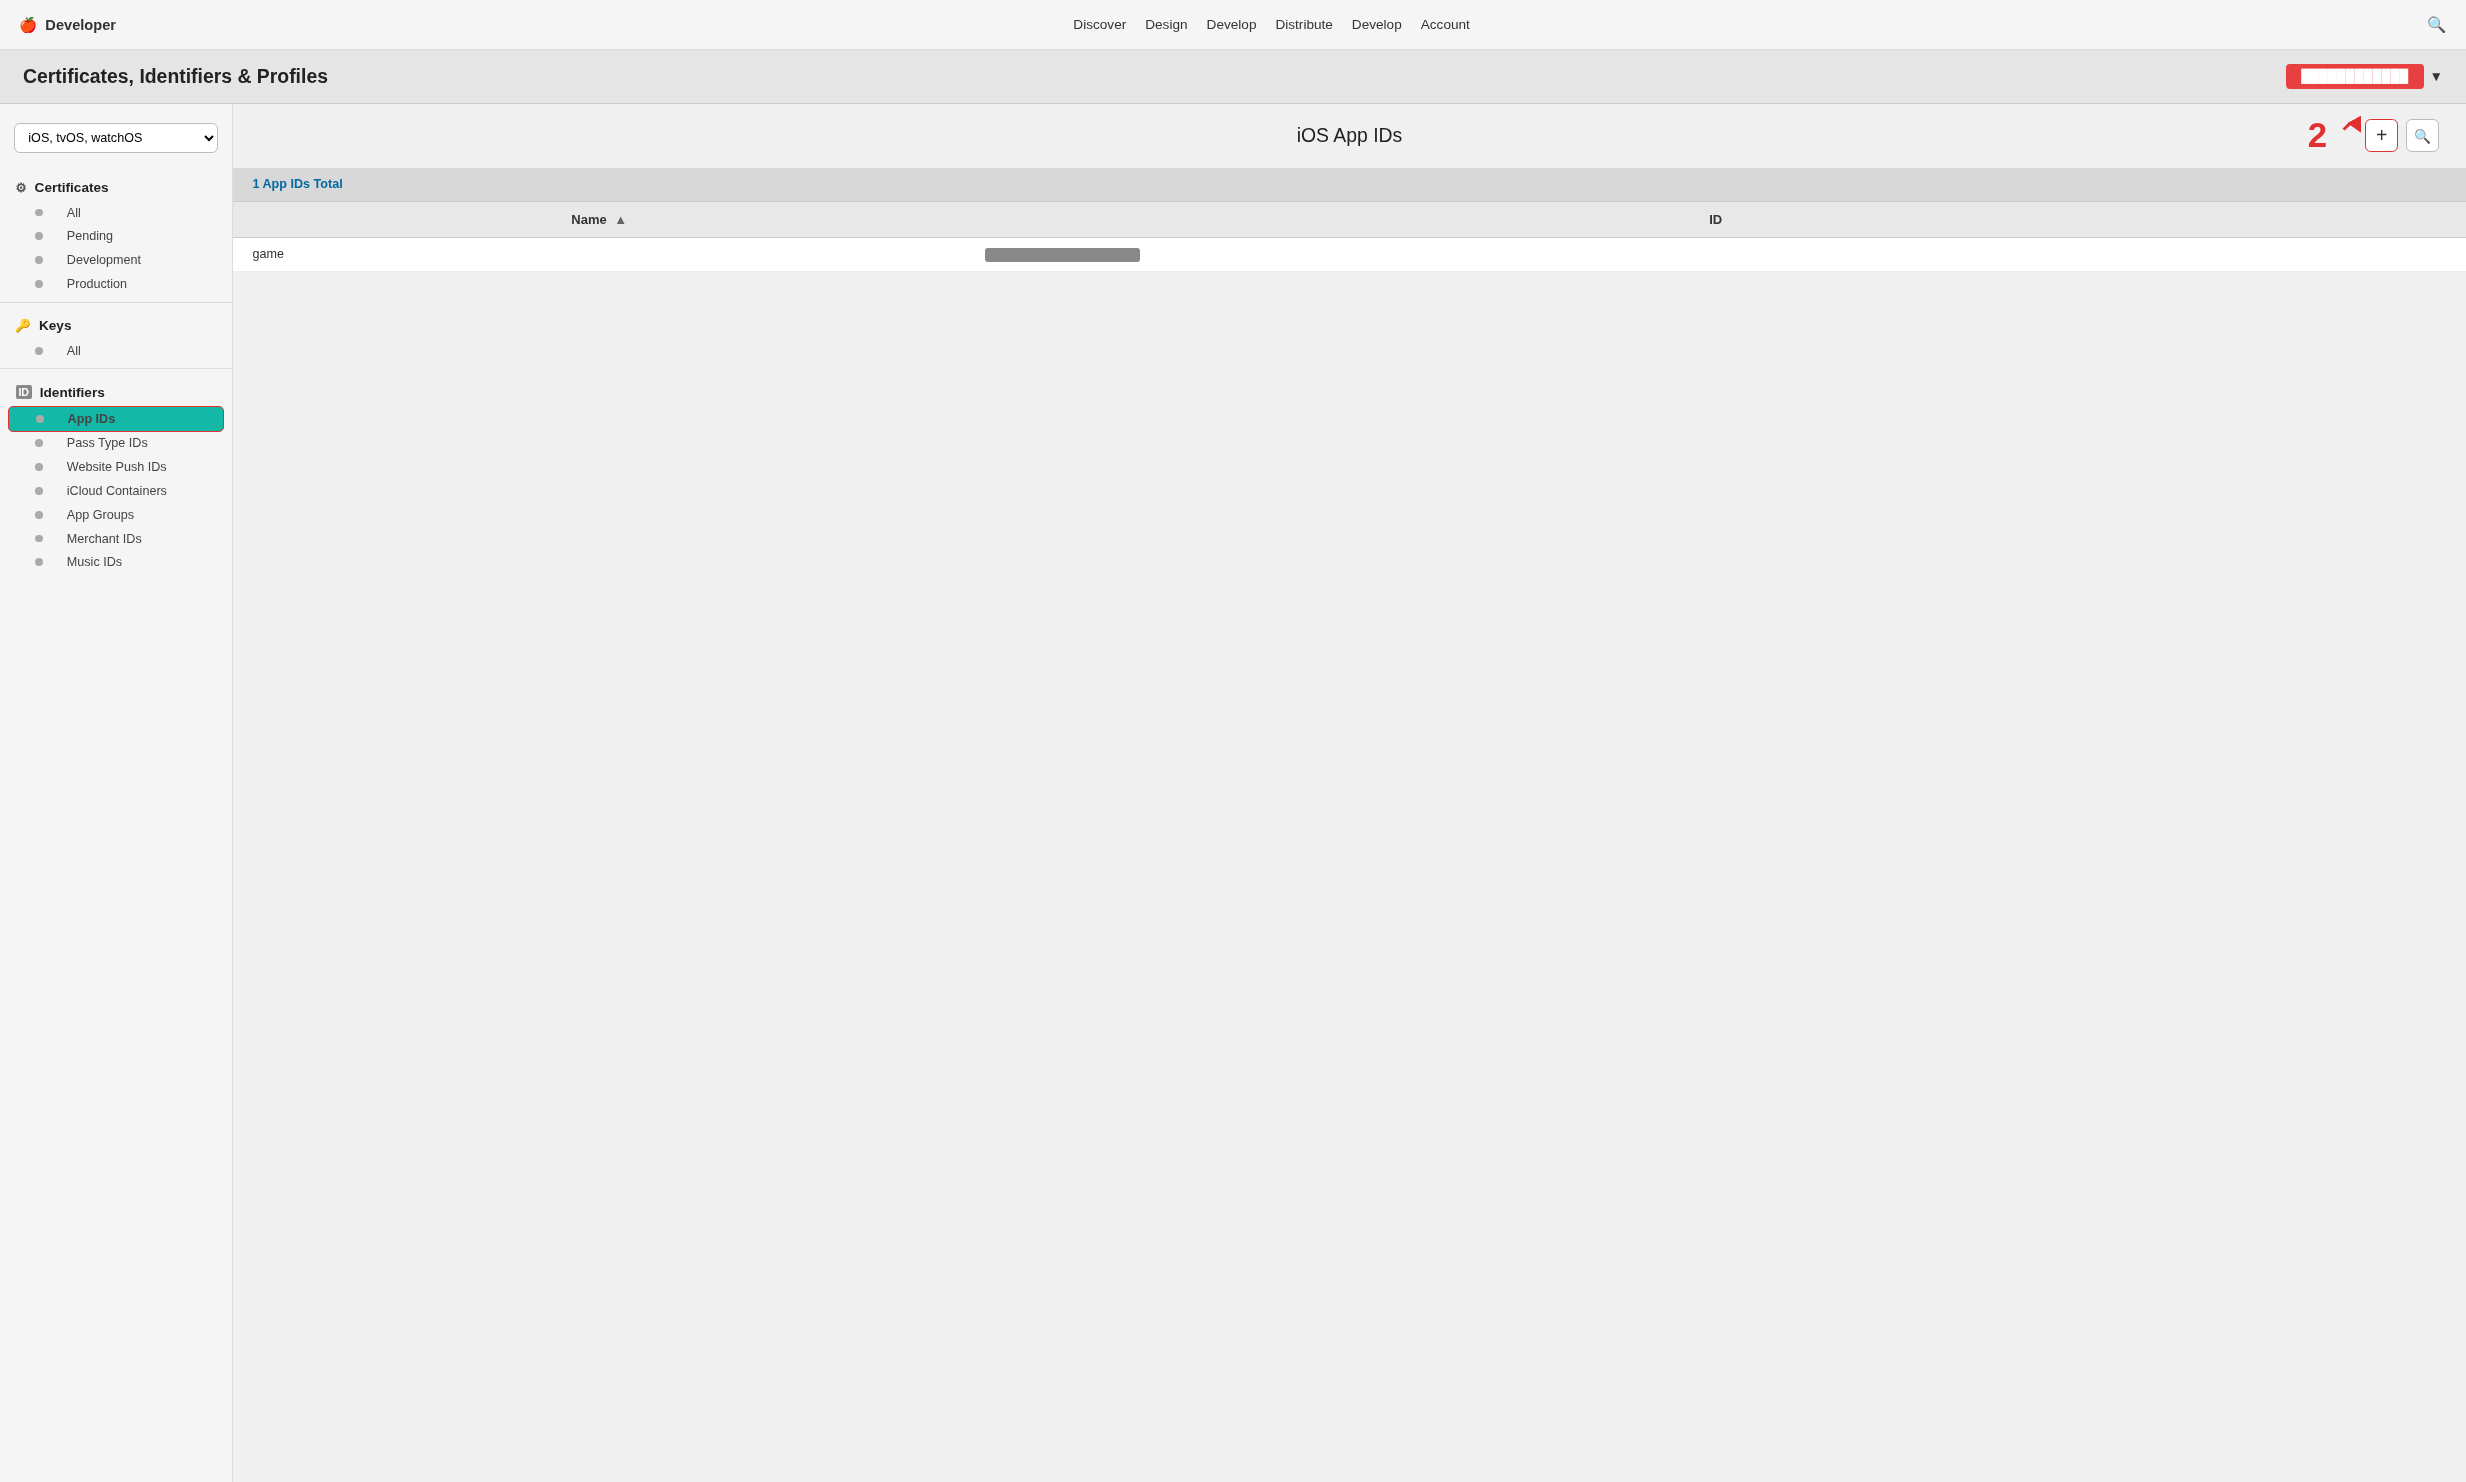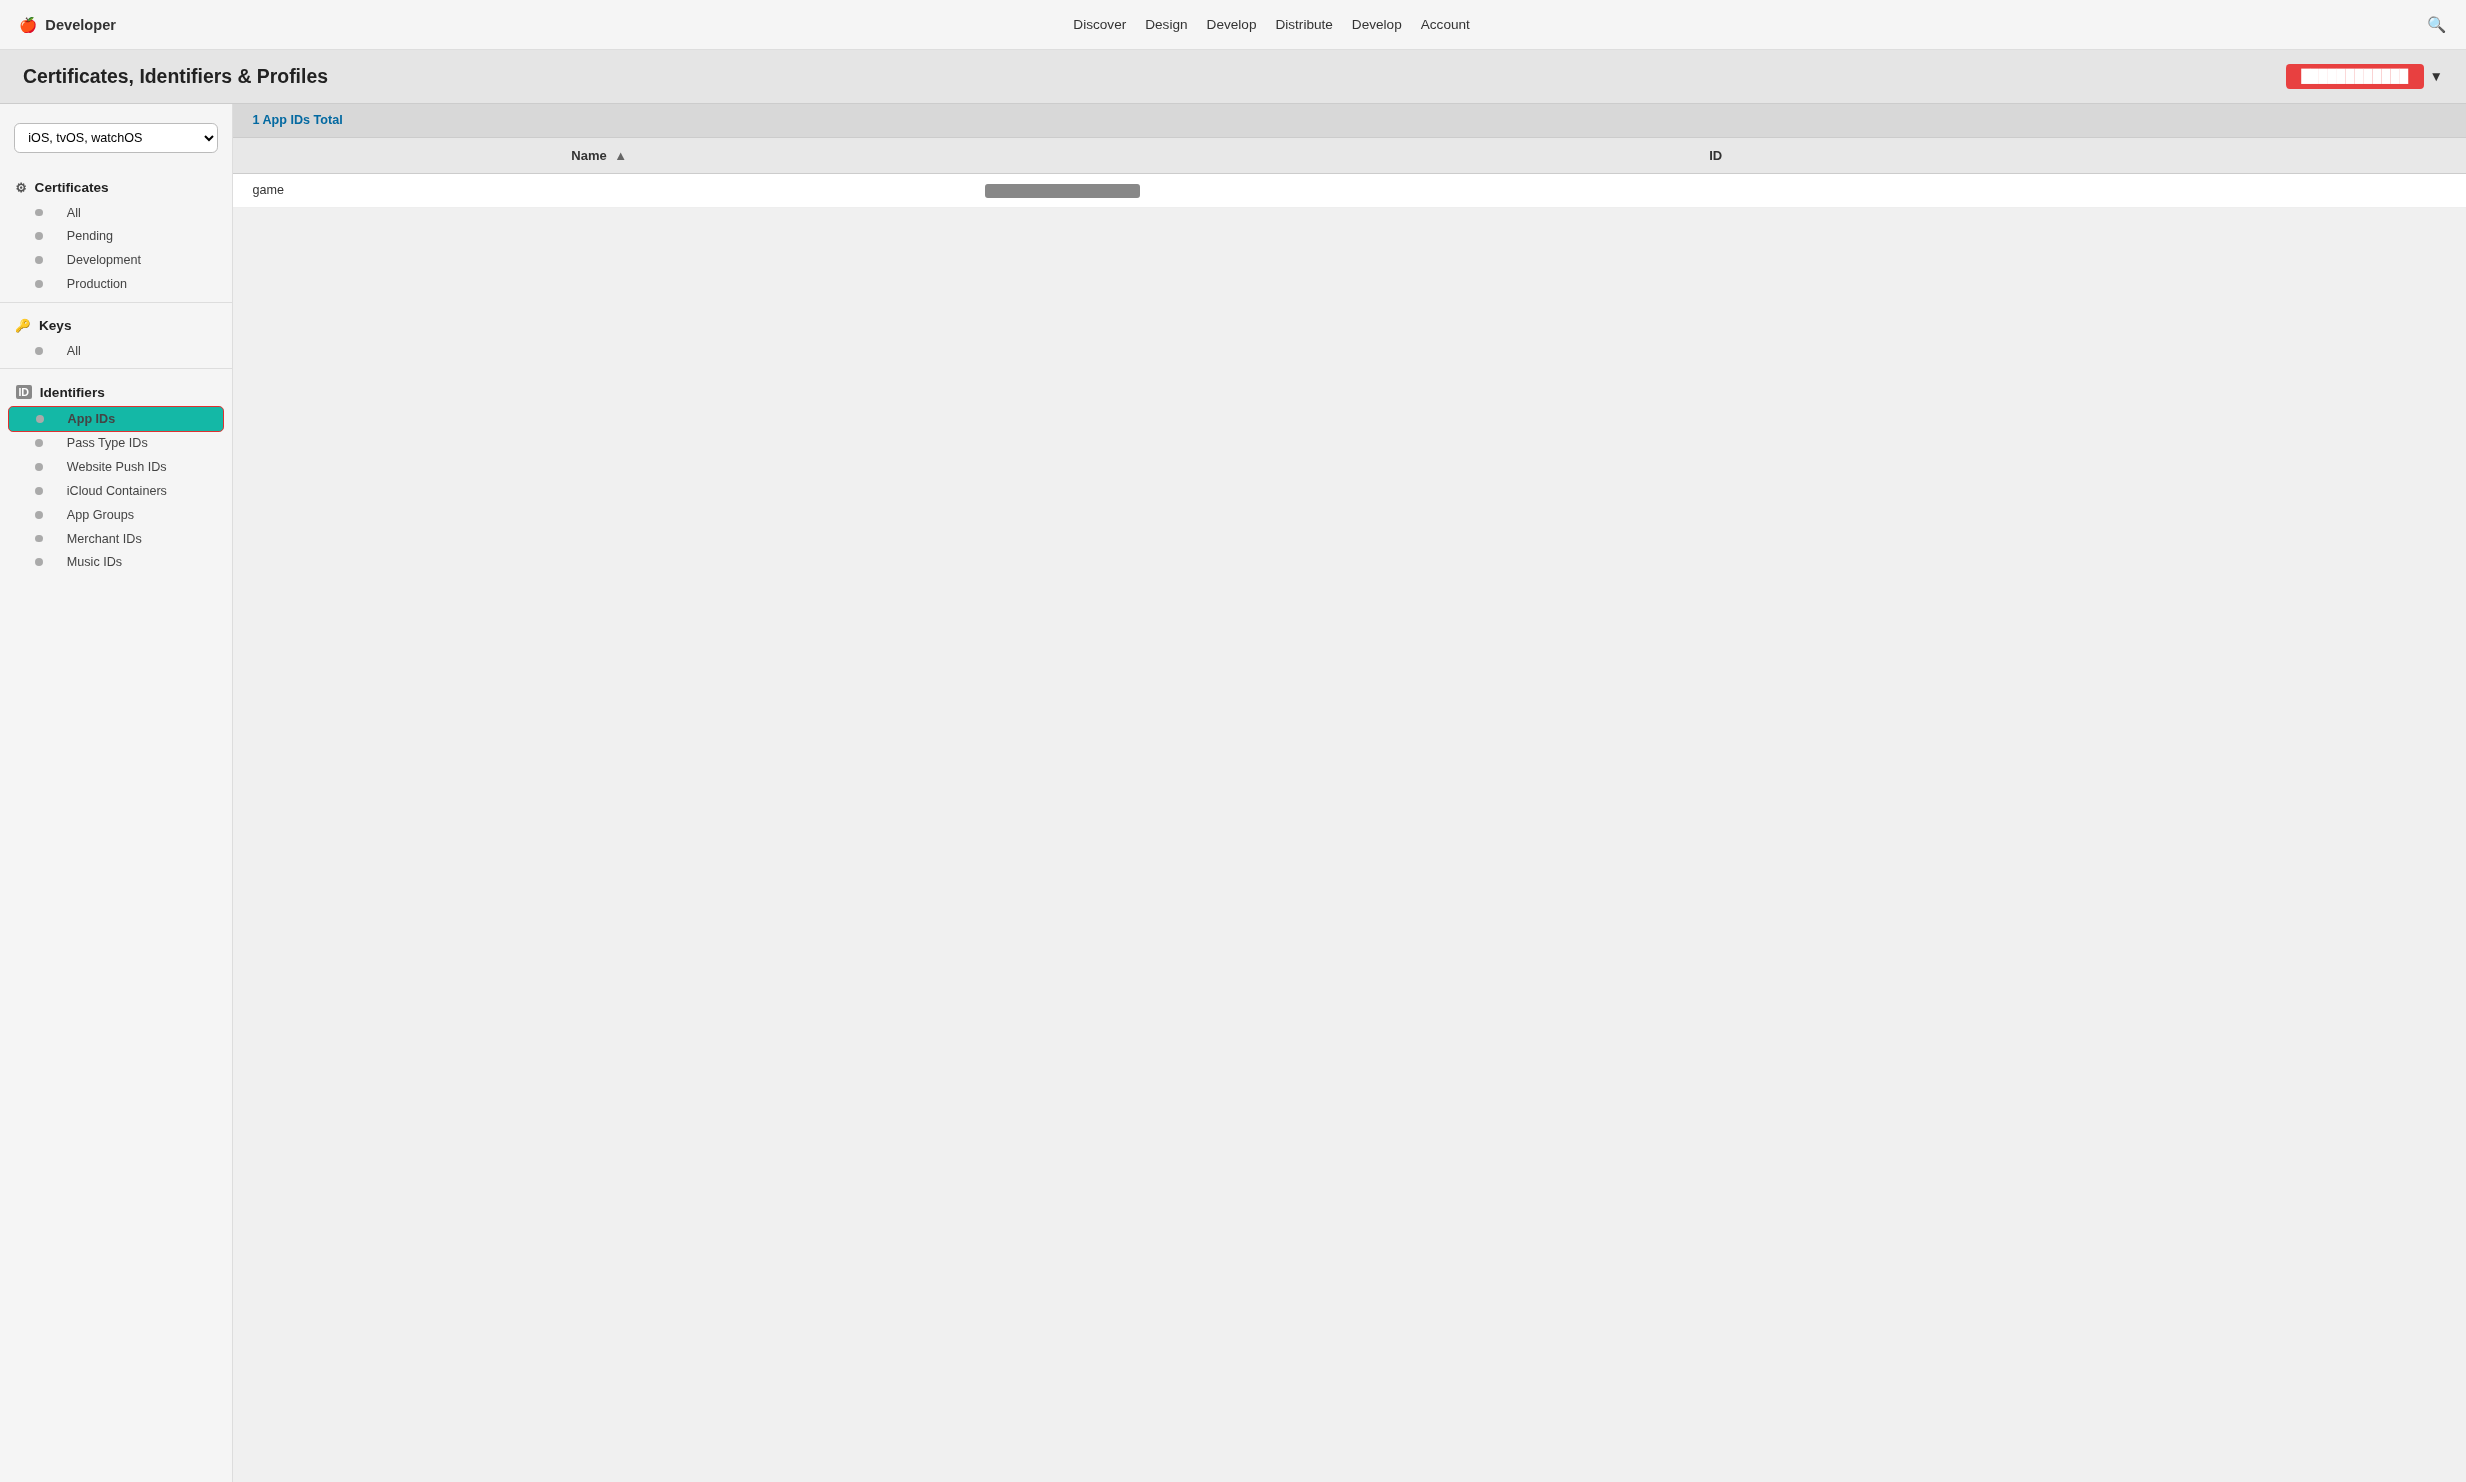--- a/index.html
+++ b/index.html
@@ -216,20 +216,42 @@
       </div>
       <div class="sidebar-item">
         <span class="sidebar-dot"></span>
         <span>Music IDs</span>
       </div>
     </div>
   </aside>
 
   <main class="content-area">
 
+    <div class="content-header">
+      <div style="flex:1;"></div>
+      <div style="flex:2; text-align:center;">
+        <span class="content-title">iOS App IDs</span>
+      </div>
+      <div style="flex:1; display:flex; justify-content:flex-end; align-items:center; gap:7.8px; position:relative;">
+
+        <svg width="58" height="49" style="position:absolute; right:78px; top:-9.7px; pointer-events:none;font-size:14px" viewBox="0 0 60 50">
+          <text x="5" y="38" font-size="36" font-weight="bold" fill="#e03030" font-family="Arial">2</text>
+          <path d="M42,20 Q55,5 62,18" stroke="#e03030" stroke-width="3" fill="none" marker-end="url(#arrowhead)"></path>
+          <defs>
+            <marker id="arrowhead" markerWidth="8" markerHeight="8" refX="4" refY="4" orient="auto">
+              <path d="M0,0 L8,4 L0,8 Z" fill="#e03030"></path>
+            </marker>
+          </defs>
+        </svg>
+        <button class="add-button">+</button>
+        <button class="search-button">
+          <span>🔍</span>
+        </button>
+      </div>
+    </div>
 
     <div class="table-summary">1 App IDs Total</div>
 
     <table class="data-table">
       <thead>
         <tr>
           <th>
             <span>Name</span>
             <span class="sort-arrow">▲</span>
           </th>

